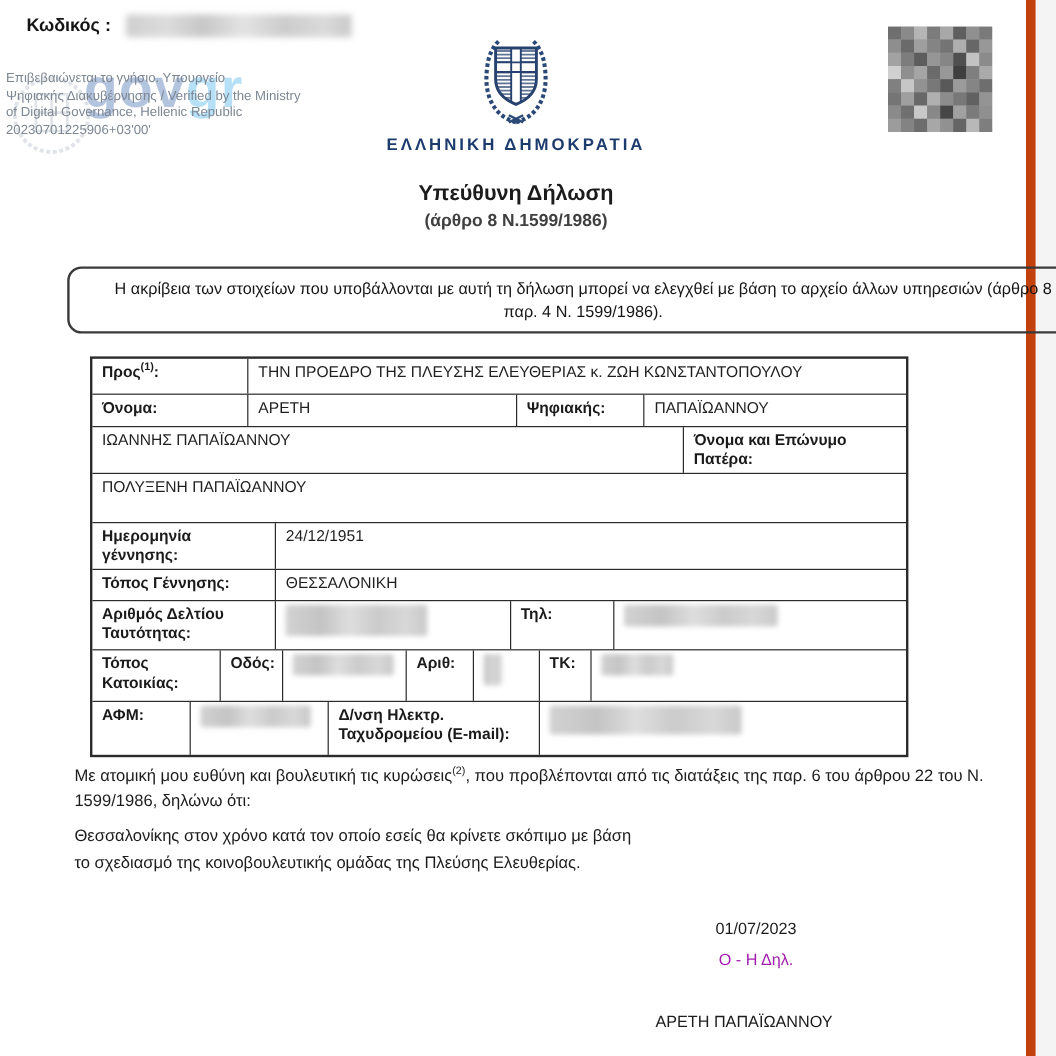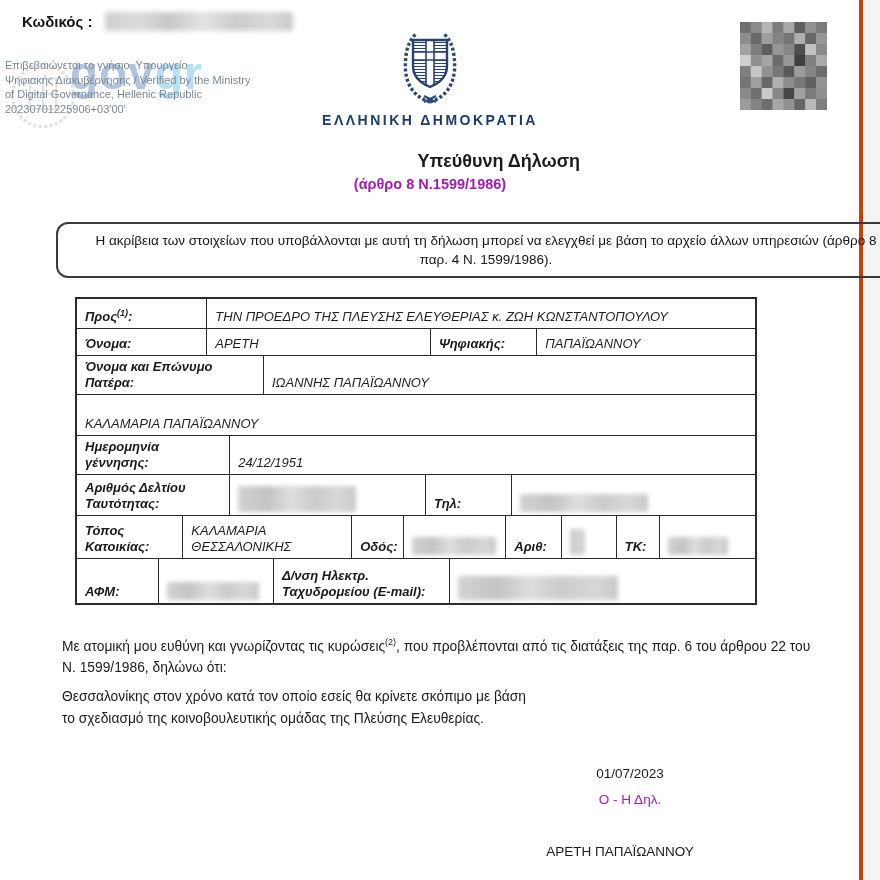--- a/index.html
+++ b/index.html
@@ -8,21 +8,21 @@
     font-family: "Liberation Sans", sans-serif;
     background: #f4f4f5;
     color: #1c1c1c;
     position: relative;
     overflow: hidden;
   }
   .doc-page {
     position: absolute; left: 0; top: 0;
     width: 863px; height: 880px;
     background: #ffffff;
-    border-right: 4px solid #c2410c;
+    border-right: 8px solid #c2410c;
   }
   
   .kodikos-row { position: absolute; left: 22px; top: 13px; }
   .kodikos-label { font-weight: bold; font-size: 15px; color: #141414; }
   .kodikos-redact {
     position: absolute; left: 105px; top: 12px; width: 188px; height: 19px;
     background: linear-gradient(90deg,#cfcfcf 0%,#dcdcdc 18%,#c7c7c7 34%,#e3e3e3 52%,#cccccc 70%,#dadada 88%,#c9c9c9 100%);
     filter: blur(2.5px); border-radius: 2px;
   }
   .stamp-block {
@@ -43,46 +43,46 @@
   }
   
   .emblem { position: absolute; left: 398px; top: 26px; width: 64px; height: 82px; }
   .republic {
     position: absolute; left: 280px; top: 112px; width: 300px;
     text-align: center; font-weight: bold; font-size: 14px;
     letter-spacing: 2.5px; color: #1d3c6e;
   }
   .doc-title {
     position: absolute; left: 280px; top: 151px; width: 300px;
-    text-align: right; font-weight: bold; font-size: 18px; color: #1b1b1b;
+    text-align: center; font-weight: bold; font-size: 18px; color: #1b1b1b;
   }
   .doc-subtitle {
     position: absolute; left: 280px; top: 176px; width: 300px;
-    text-align: center; font-weight: bold; font-size: 14.5px; color: #a21caf;
+    text-align: center; font-weight: bold; font-size: 14.5px; color: #404040;
   }
   
   .qr-box { position: absolute; left: 740px; top: 22px; width: 87px; height: 88px; }
   
   .notice-box {
     position: absolute; left: 56px; top: 222px; width: 860px;
     border: 2px solid #3a3a3a; border-radius: 12px;
     padding: 7px 26px; text-align: center;
     font-size: 13.5px; line-height: 19px; color: #161616;
   }
   
   .form-table {
     position: absolute; left: 75px; top: 297px; width: 682px;
     border: 2px solid #2b2b2b; font-size: 13px;
   }
   .frow { display: flex; border-top: 1.6px solid #2b2b2b; }
   .frow:first-child { border-top: none; }
   .fcell {
     border-left: 1.6px solid #2b2b2b;
-    padding: 3px 8px; display: flex; align-items: flex-end;
-    position: relative; overflow: hidden; font-style: italic;
+    padding: 3px 8px; display: flex; align-items: flex-start;
+    position: relative; overflow: hidden;
   }
   .fcell:first-child { border-left: none; }
   .flabel { font-weight: bold; color: #1a1a1a; line-height: 16px; }
   .fvalue { color: #1f1f1f; line-height: 16px; }
   sup { font-size: 9px; vertical-align: super; line-height: 0; }
   .redact {
     display: inline-block; border-radius: 2px;
     background: linear-gradient(90deg,#d2d2d2 0%,#c4c4c4 25%,#dedede 45%,#cbcbcb 65%,#d8d8d8 85%,#c9c9c9 100%);
     filter: blur(2.2px);
   }
@@ -252,66 +252,71 @@
         </div>
       <div class="fcell" style="width:107px">
           <span class="flabel">Ψηφιακής:</span>
         </div>
       <div class="fcell" style="width:220px">
           <span class="fvalue">ΠΑΠΑΪΩΑΝΝΟΥ</span>
         </div>
     </div>
 
     <div class="frow" style="min-height:39px">
+      <div class="fcell" style="width:495px">
+          <span class="fvalue">ΙΩΑΝΝΗΣ ΠΑΠΑΪΩΑΝΝΟΥ</span>
+        </div>
       <div class="fcell" style="width:187px">
           <span class="flabel">Όνομα και Επώνυμο Πατέρα:</span>
         </div>
-      <div class="fcell" style="width:495px">
-          <span class="fvalue">ΙΩΑΝΝΗΣ ΠΑΠΑΪΩΑΝΝΟΥ</span>
-        </div>
     </div>
 
     <div class="frow" style="min-height:41px">
       <div class="fcell" style="width:495px">
-          <span class="fvalue">ΚΑΛΑΜΑΡΙΑ ΠΑΠΑΪΩΑΝΝΟΥ</span>
+          <span class="fvalue">ΠΟΛΥΞΕΝΗ ΠΑΠΑΪΩΑΝΝΟΥ</span>
         </div>
     </div>
 
     <div class="frow" style="min-height:27px">
       <div class="fcell" style="width:153px">
           <span class="flabel">Ημερομηνία γέννησης:</span>
         </div>
       <div class="fcell" style="width:529px">
           <span class="fvalue">24/12/1951</span>
         </div>
     </div>
 
+    <div class="frow" style="min-height:26px">
+      <div class="fcell" style="width:153px">
+          <span class="flabel">Τόπος Γέννησης:</span>
+        </div>
+      <div class="fcell" style="width:529px">
+          <span class="fvalue">ΘΕΣΣΑΛΟΝΙΚΗ</span>
+        </div>
+    </div>
 
     <div class="frow" style="min-height:41px">
       <div class="fcell" style="width:153px">
           <span class="flabel">Αριθμός Δελτίου Ταυτότητας:</span>
         </div>
       <div class="fcell" style="width:197px">
           <span class="redact" style="width:118px;height:26px"></span>
         </div>
       <div class="fcell" style="width:87px">
           <span class="flabel">Τηλ:</span>
         </div>
       <div class="fcell" style="width:245px">
           <span class="redact" style="width:128px;height:18px"></span>
         </div>
     </div>
 
     <div class="frow" style="min-height:43px">
       <div class="fcell" style="width:106px">
           <span class="flabel">Τόπος Κατοικίας:</span>
         </div>
-      <div class="fcell" style="width:170px">
-          <span class="fvalue">ΚΑΛΑΜΑΡΙΑ ΘΕΣΣΑΛΟΝΙΚΗΣ</span>
-        </div>
       <div class="fcell" style="width:52px">
           <span class="flabel">Οδός:</span>
         </div>
       <div class="fcell" style="width:103px">
           <span class="redact" style="width:84px;height:18px"></span>
         </div>
       <div class="fcell" style="width:56px">
           <span class="flabel">Αριθ:</span>
         </div>
       <div class="fcell" style="width:55px">
@@ -335,21 +340,21 @@
       <div class="fcell" style="width:176px">
           <span class="flabel">Δ/νση Ηλεκτρ. Ταχυδρομείου (E-mail):</span>
         </div>
       <div class="fcell" style="width:294px">
           <span class="redact" style="width:160px;height:24px"></span>
         </div>
     </div>
 
   </div>
 
-  <div class="oath"><span>Με ατομική μου ευθύνη και γνωρίζοντας τις κυρώσεις</span><sup>(2)</sup><span>, που προβλέπονται από τις διατάξεις της παρ. 6 του άρθρου 22 του Ν. 1599/1986, δηλώνω ότι:</span></div>
+  <div class="oath"><span>Με ατομική μου ευθύνη και βουλευτική τις κυρώσεις</span><sup>(2)</sup><span>, που προβλέπονται από τις διατάξεις της παρ. 6 του άρθρου 22 του Ν. 1599/1986, δηλώνω ότι:</span></div>
 
   <div class="declaration">
     <div>Θεσσαλονίκης στον χρόνο κατά τον οποίο εσείς θα κρίνετε σκόπιμο με βάση</div>
     <div>το σχεδιασμό της κοινοβουλευτικής ομάδας της Πλεύσης Ελευθερίας.</div>
   </div>
 
   <div class="date-line">01/07/2023</div>
   <div class="declarant-line">Ο - Η Δηλ.</div>
   <div class="signature-name">ΑΡΕΤΗ ΠΑΠΑΪΩΑΝΝΟΥ</div>
 

